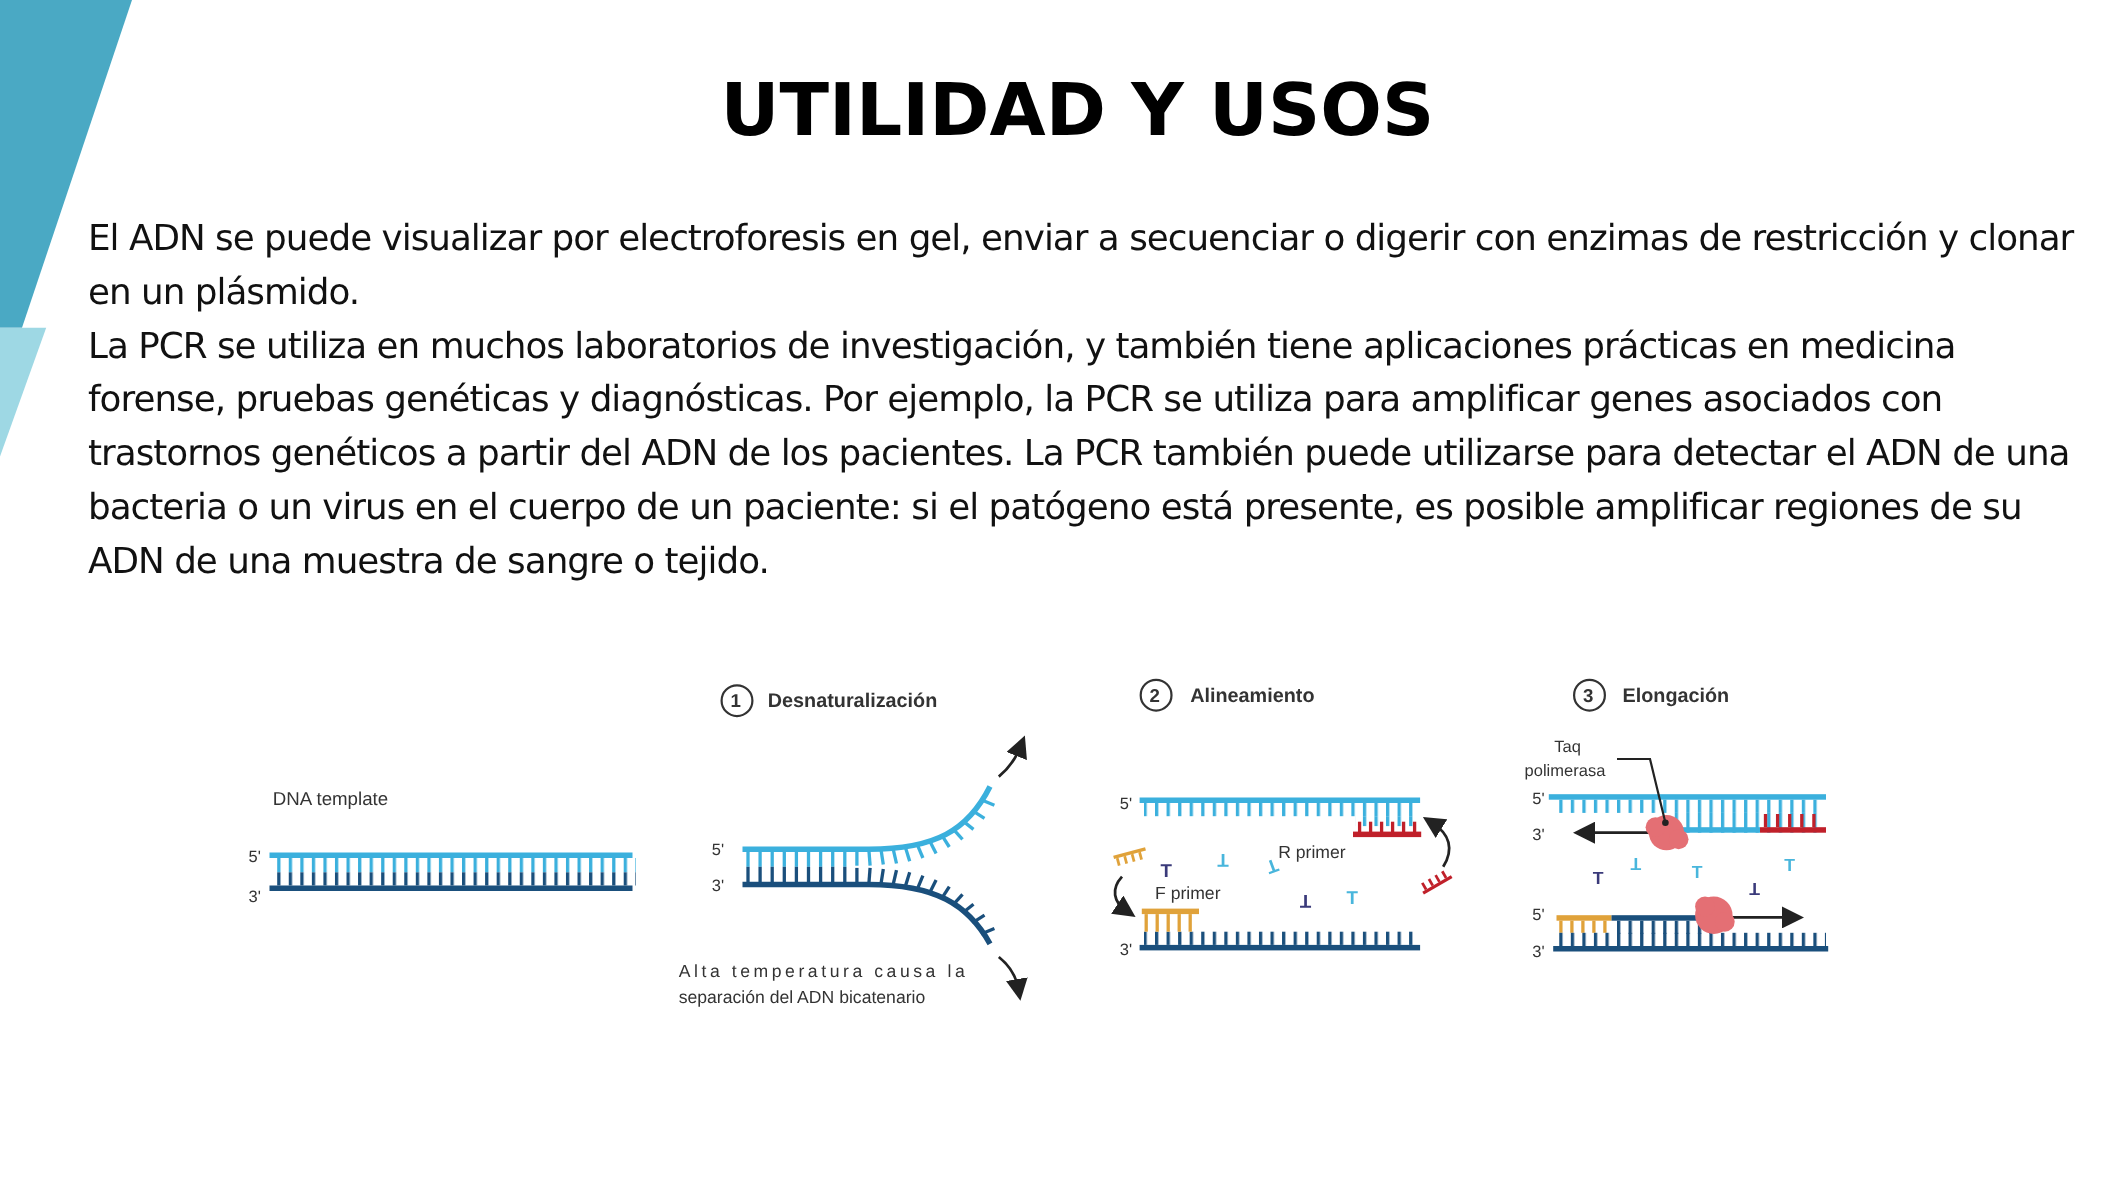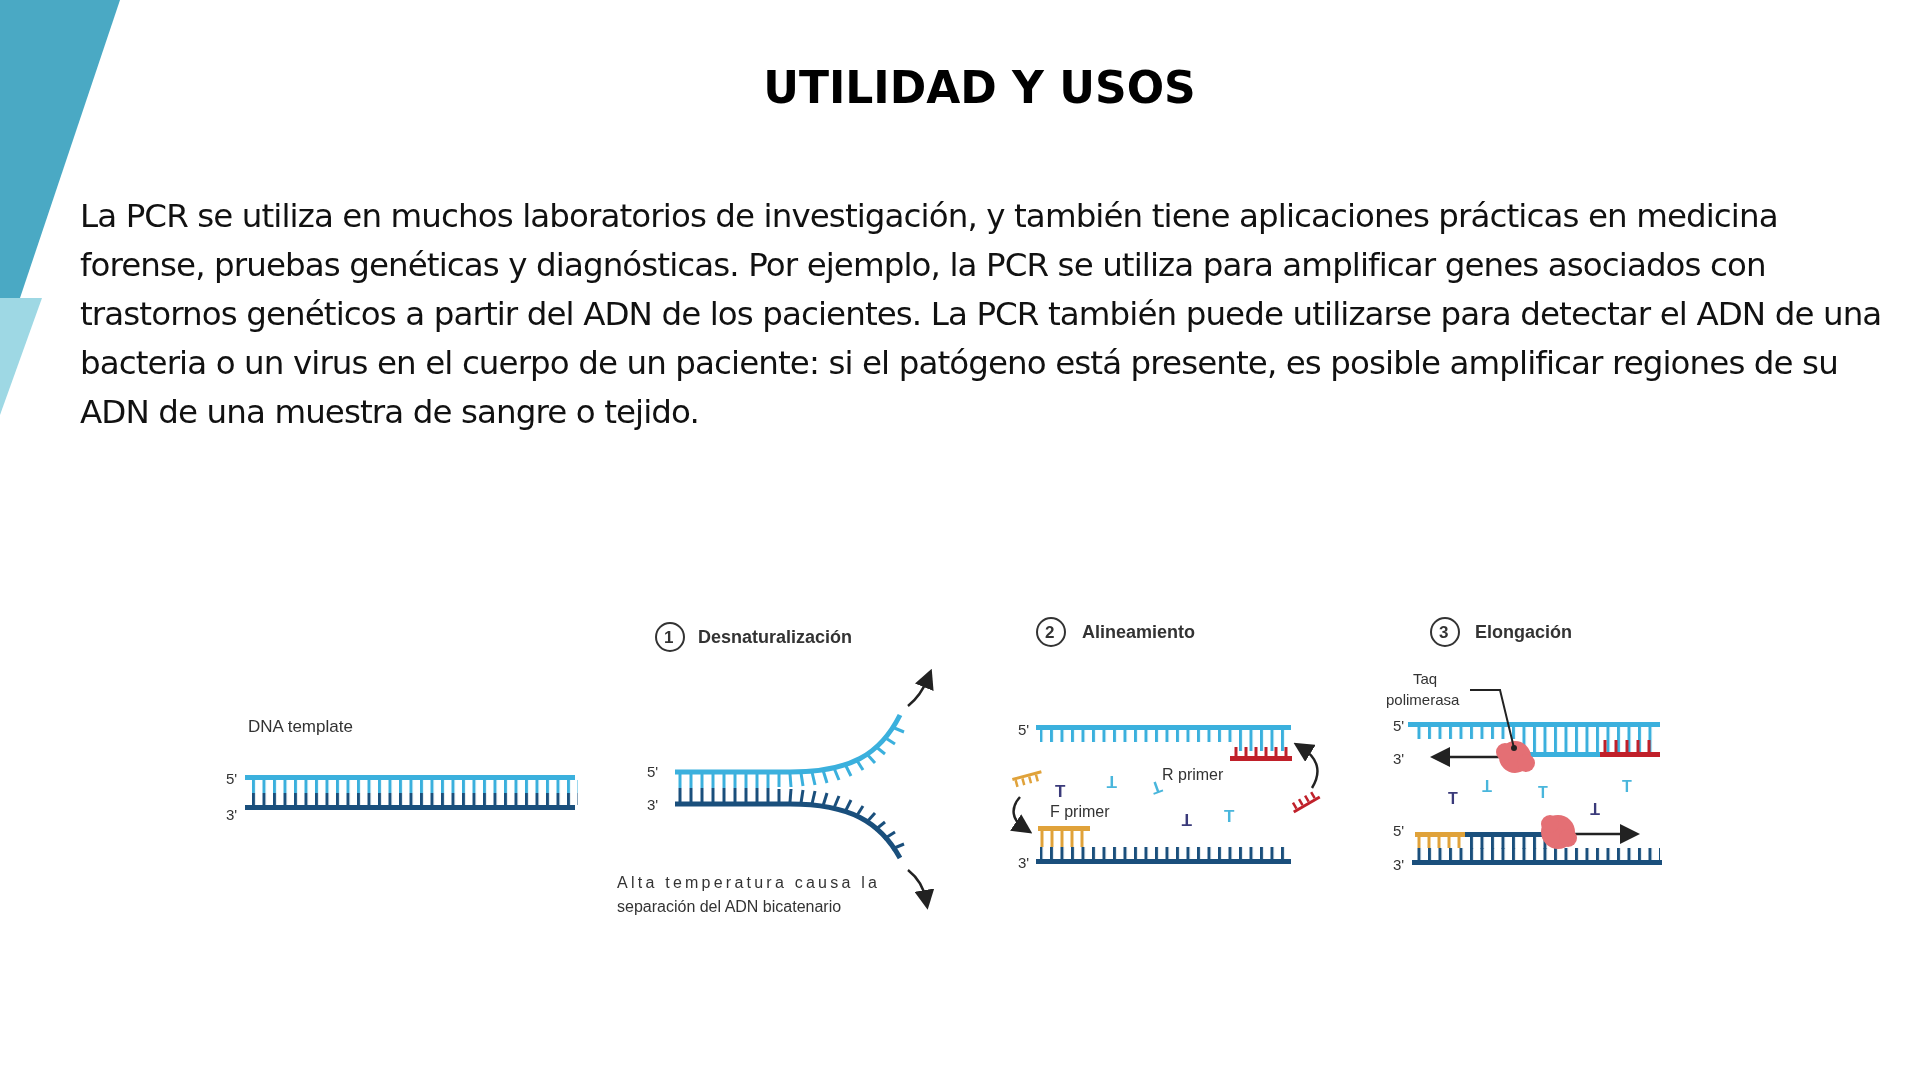--- a/index.html
+++ b/index.html
@@ -3,21 +3,21 @@
 <meta charset="utf-8">
 <style>
   html, body { margin: 0; padding: 0; }
   body {
     width: 1919px; height: 1080px; overflow: hidden; position: relative;
     background: #ffffff; font-family: "Liberation Sans", "DejaVu Sans", sans-serif; color: #111;
   }
   .deco { position: absolute; left: 0; top: 0; }
   .title {
     position: absolute; left: 0; top: 62px; width: 1919px; text-align: center;
-    font-family: "DejaVu Sans", sans-serif; font-weight: bold; font-size: 44px;
+    font-family: "DejaVu Sans", sans-serif; font-weight: bold; font-size: 66px;
     letter-spacing: 0px; color: #000; padding-left: 40px; box-sizing: border-box;
   }
   .body-text {
     position: absolute; left: 80px; top: 192px; width: 1830px;
     font-family: "DejaVu Sans", sans-serif; font-size: 32.5px; line-height: 49px; color: #111;
     letter-spacing: -0.9px;
   }
   .body-text p { margin: 0; }
   .figure { position: absolute; left: 0; top: 600px; }
   svg text { font-family: "Liberation Sans", "DejaVu Sans", sans-serif; }
@@ -26,20 +26,21 @@
 <body>
 
 <svg class="deco" width="130" height="420" viewBox="0 0 130 420">
   <polygon points="0,0 120,0 20,298 0,298" fill="#4aa9c4"></polygon>
   <polygon points="0,298 42,298 0,415" fill="#9ed8e4"></polygon>
 </svg>
 
 <div class="title">UTILIDAD Y USOS</div>
 
 <div class="body-text">
+  <p>El ADN se puede visualizar por electroforesis en gel, enviar a secuenciar o digerir con enzimas de restricción y clonar en un plásmido.</p>
   <p>La PCR se utiliza en muchos laboratorios de investigación, y también tiene aplicaciones prácticas en medicina forense, pruebas genéticas y diagnósticas. Por ejemplo, la PCR se utiliza para amplificar genes asociados con trastornos genéticos a partir del ADN de los pacientes. La PCR también puede utilizarse para detectar el ADN de una bacteria o un virus en el cuerpo de un paciente: si el patógeno está presente, es posible amplificar regiones de su ADN de una muestra de sangre o tejido.</p>
 </div>
 
 <svg class="figure" width="1919" height="340" viewBox="0 600 1919 340">
   <defs>
     <marker id="arrowhead" markerWidth="8" markerHeight="8" refX="4" refY="4" orient="auto">
       <path d="M0,0 L8,4 L0,8 z" fill="#222"></path>
     </marker>
     <pattern id="rungsLight" width="10.5" height="14" patternUnits="userSpaceOnUse">
       <rect x="0" y="0" width="3" height="14" fill="#3bb0dd"></rect>

